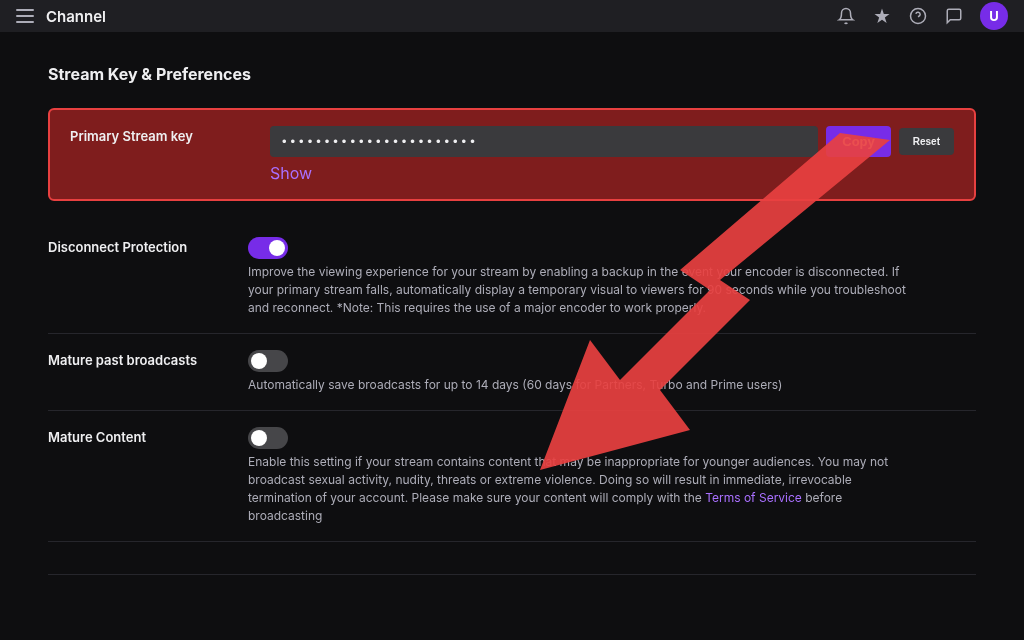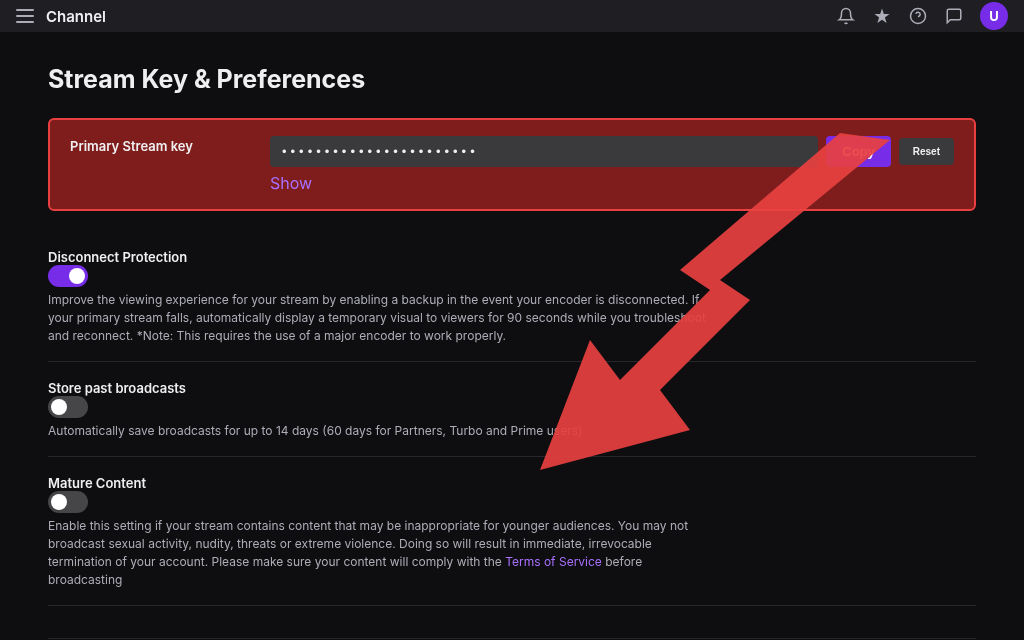--- a/index.html
+++ b/index.html
@@ -54,41 +54,40 @@
       font-size: 13px;
       font-weight: 700;
       cursor: pointer;
     }
 
     
     .main {
       padding: 32px 48px;
     }
     .page-title {
-      font-size: 25px;
+      font-size: 16px;
       font-weight: 700;
       margin-bottom: 24px;
       color: #efeff1;
     }
 
     
     .stream-key-box {
       border: 2px solid #e84040;
       border-radius: 6px;
       background: #7f1d1d;
       padding: 16px 20px;
       margin-bottom: 20px;
       position: relative;
     }
     .setting-row {
       display: flex;
       align-items: flex-start;
       padding: 16px 0;
       border-bottom: 1px solid #26262c;
-      flex-direction: column;
     }
     .setting-row:last-child { border-bottom: none; }
     .setting-label {
       width: 200px;
       min-width: 200px;
       font-weight: 600;
       font-size: 13px;
       color: #efeff1;
       padding-top: 2px;
     }
@@ -277,21 +276,21 @@
             <div class="toggle on">
               <div class="toggle-thumb"></div>
             </div>
           </div>
         </div>
         <p class="setting-desc">Improve the viewing experience for your stream by enabling a backup in the event your encoder is disconnected. If your primary stream falls, automatically display a temporary visual to viewers for 90 seconds while you troubleshoot and reconnect. *Note: This requires the use of a major encoder to work properly.</p>
       </div>
     </div>
 
     <div class="setting-row">
-      <div class="setting-label">Store past broadcasts</div>
+      <div class="setting-label">Mature past broadcasts</div>
       <div class="setting-content">
         <div class="setting-toggle-row">
           <div class="toggle off">
             <div class="toggle-thumb"></div>
           </div>
         </div>
         <p class="setting-desc">Automatically save broadcasts for up to 14 days (60 days for Partners, Turbo and Prime users)</p>
       </div>
     </div>
 

